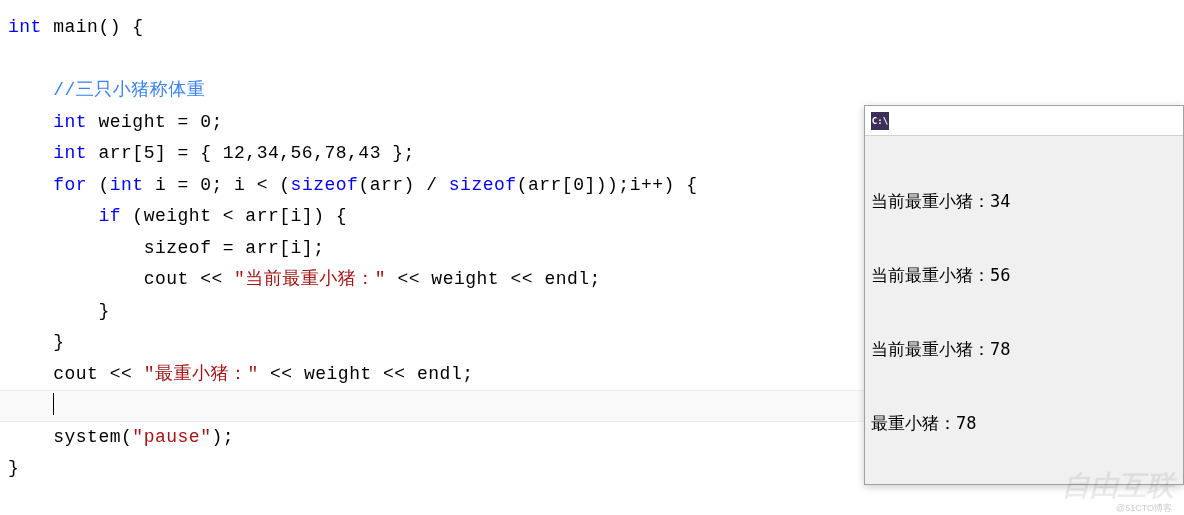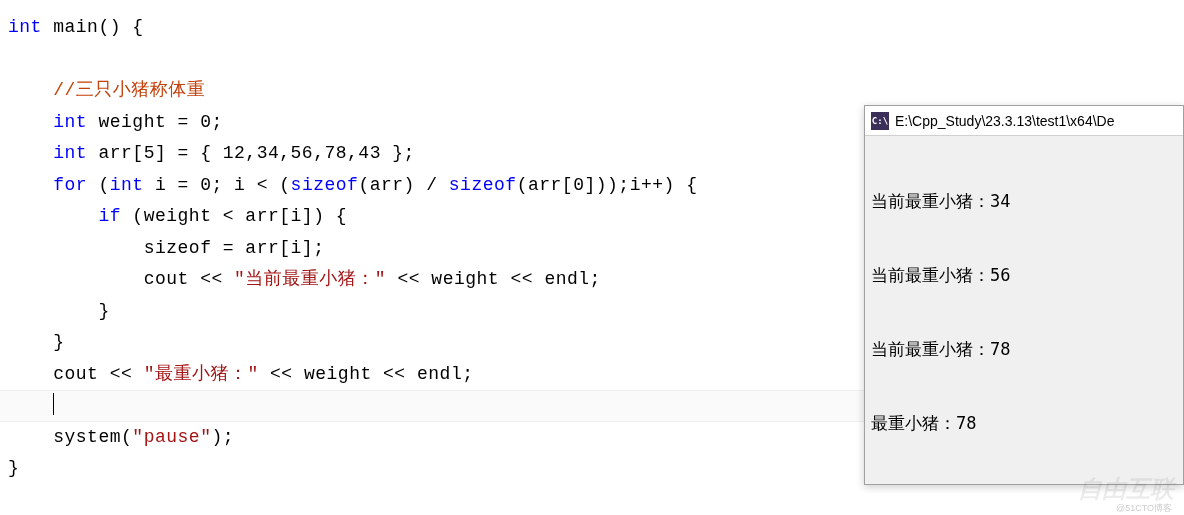--- a/index.html
+++ b/index.html
@@ -23,21 +23,21 @@
       width: 860px;
       padding: 12px 0 12px 8px;
       line-height: 1.75;
       letter-spacing: 0.5px;
     }
     .code-line {
       white-space: pre;
       font-family: Consolas, 'Courier New', monospace;
     }
     .kw { color: #0000ff; }
-    .comment { color: #c2410c; }
+    .comment { color: #3b82f6; }
     .str { color: #a31515; }
     .plain { color: #000000; }
     .cursor-line {
       position: relative;
     }
     .cursor-line::before {
       content: "";
       position: absolute;
       left: -8px;
       right: -500px;
@@ -100,21 +100,21 @@
       color: #000000;
       white-space: pre;
     }
     
     .watermark {
       position: absolute;
       right: 10px;
       bottom: 10px;
       opacity: 0.07;
       font-family: sans-serif;
-      font-size: 24px;
+      font-size: 28px;
       font-weight: bold;
       font-style: italic;
       color: #000;
       display: flex;
       align-items: center;
     }
     .watermark-credit {
       position: absolute;
       right: 12px;
       bottom: 0;
@@ -140,21 +140,20 @@
   <div class="code-line">    <span class="plain">}</span></div>
   <div class="code-line">    <span class="plain">cout &lt;&lt; </span><span class="str">"最重小猪："</span><span class="plain"> &lt;&lt; weight &lt;&lt; endl;</span></div>
   <div class="code-line cursor-line">    <span class="cursor"></span></div>
   <div class="code-line">    <span class="plain">system(</span><span class="str">"pause"</span><span class="plain">);</span></div>
   <div class="code-line"><span class="plain">}</span></div>
 </div>
 
 <div class="console-window">
   <div class="console-titlebar">
     <span class="console-icon">C:\</span>
-    <span>E:\Cpp_Study\23.3.13\test1\x64\De</span>
   </div>
   <div class="console-body">
     <div>当前最重小猪：34</div>
     <div>当前最重小猪：56</div>
     <div>当前最重小猪：78</div>
     <div>最重小猪：78</div>
     
   </div>
 </div>
 

